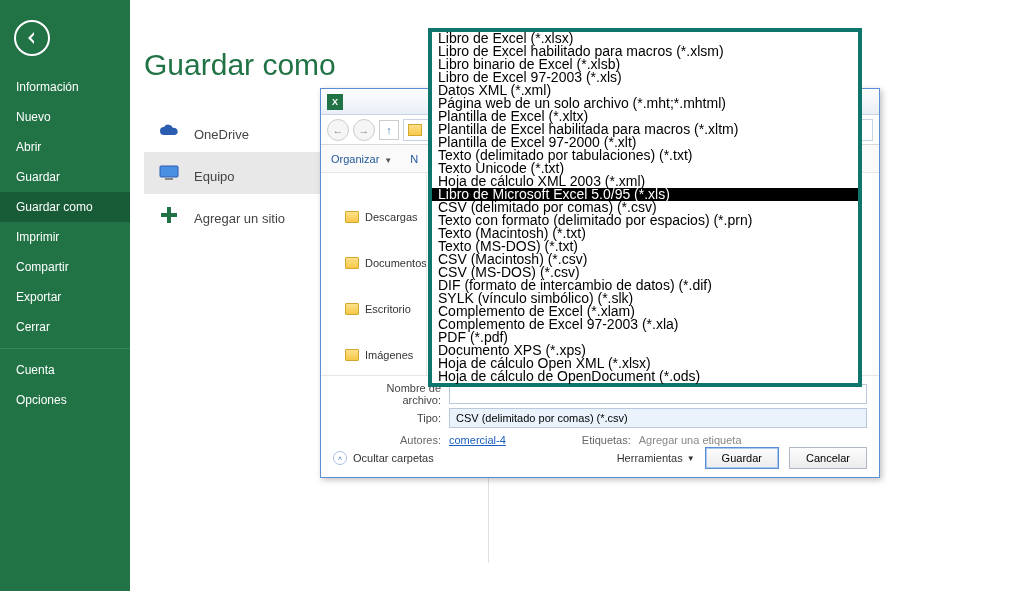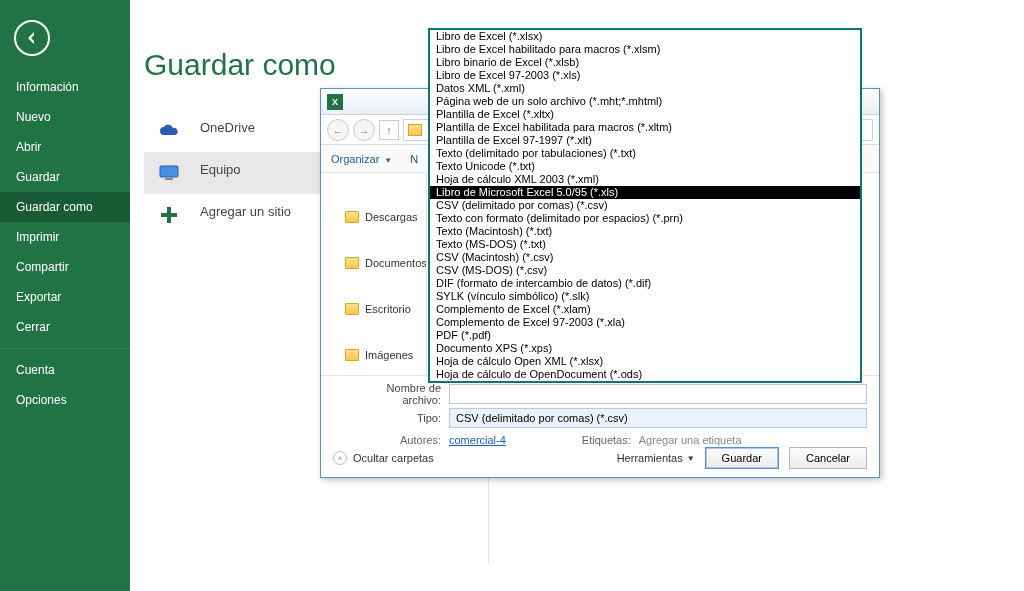--- a/index.html
+++ b/index.html
@@ -13,21 +13,21 @@
 .back-btn { width: 36px; height: 36px; border: 2px solid #fff; border-radius: 50%; margin: 4px 0 16px 14px; display: flex; align-items: center; justify-content: center; cursor: pointer; }
 .back-btn svg { width: 16px; height: 16px; fill: #fff; }
 .bs-item { padding: 8px 16px; cursor: pointer; }
 .bs-item.selected { background: #185c37; }
 .bs-sep { height: 1px; background: #2f8a5a; margin: 6px 0; }
 
 
 .backstage-main { position: absolute; left: 130px; top: 0; right: 0; bottom: 0; background: #fff; }
 .page-title { font-size: 30px; font-weight: 300; color: #217346; margin: 48px 0 28px 14px; }
 .location-list { margin-left: 14px; }
-.loc-item { display: flex; align-items: flex-start; gap: 20px; padding: 10px 14px; width: 210px; cursor: pointer; font-size: 13px; color: #444; }
+.loc-item { display: flex; align-items: flex-end; gap: 14px; padding: 10px 14px; width: 210px; cursor: pointer; font-size: 13px; color: #444; }
 .loc-item.selected { background: #e8e8e8; }
 .loc-icon { width: 22px; height: 22px; display: flex; align-items: center; justify-content: center; }
 .divider-v { position: absolute; left: 358px; top: 28px; bottom: 28px; width: 1px; background: #e0e0e0; }
 
 
 .save-dialog { position: absolute; left: 320px; top: 88px; width: 560px; height: 390px; background: #fff; border: 1px solid #5a8fd6; box-shadow: 2px 2px 6px rgba(0,0,0,0.25); font-size: 11px; color: #333; }
 .dlg-titlebar { height: 26px; background: linear-gradient(#fefefe,#e9eff7); border-bottom: 1px solid #c8d2e0; position: relative; }
 .dlg-excel-icon { position: absolute; left: 6px; top: 5px; width: 16px; height: 16px; background: #217346; color: #fff; font-size: 9px; font-weight: bold; text-align: center; line-height: 16px; }
 .dlg-navbar { height: 30px; border-bottom: 1px solid #dadada; display: flex; align-items: center; padding: 0 6px; gap: 4px; }
 .nav-btn { width: 22px; height: 22px; border: 1px solid #ccc; border-radius: 50%; background: #f5f5f5; display: flex; align-items: center; justify-content: center; color: #888; cursor: pointer; font-size: 11px; }
@@ -54,21 +54,21 @@
 .meta-gray { color: #888; font-size: 11px; cursor: pointer; }
 
 .dlg-footer { position: absolute; bottom: 8px; left: 0; right: 0; display: flex; align-items: center; padding: 0 12px; gap: 10px; font-size: 11px; }
 .hide-folders { display: flex; align-items: center; gap: 6px; cursor: pointer; color: #333; }
 .hide-folders .chev { width: 14px; height: 14px; border: 1px solid #aac0e2; border-radius: 50%; display: flex; align-items: center; justify-content: center; font-size: 7px; color: #4a76ba; }
 .win-btn { height: 22px; padding: 0 16px; border: 1px solid #b0b8c4; background: linear-gradient(#fcfcfc,#ececec); cursor: pointer; font-size: 11px; }
 .win-btn.def { border-color: #5a8fd6; box-shadow: 0 0 0 1px #a9c8ef inset; }
 .tools { display: flex; align-items: center; gap: 4px; }
 
 
-.type-dropdown { position: absolute; left: 428px; top: 28px; width: 434px; background: #fff; border: 2px solid #0f766e; z-index: 50; font-size: 11px; line-height: 13px; }
+.type-dropdown { position: absolute; left: 428px; top: 28px; width: 434px; background: #fff; border: 4px solid #0f766e; z-index: 50; font-size: 14px; line-height: 13px; }
 .type-dropdown .opt { padding: 0 6px; cursor: pointer; white-space: nowrap; }
 .type-dropdown .opt.hl { background: #000000; color: #fff; }
 
 </style>
 </head>
 <body>
 
 <div class="app-titlebar">exportProducts (1).csv - Microsoft Excel</div>
 
 <div class="backstage-sidebar">
@@ -231,21 +231,21 @@
 
 <div class="type-dropdown" id="type-dropdown">
     <div class="opt">Libro de Excel (*.xlsx)</div>
     <div class="opt">Libro de Excel habilitado para macros (*.xlsm)</div>
     <div class="opt">Libro binario de Excel (*.xlsb)</div>
     <div class="opt">Libro de Excel 97-2003 (*.xls)</div>
     <div class="opt">Datos XML (*.xml)</div>
     <div class="opt">Página web de un solo archivo (*.mht;*.mhtml)</div>
     <div class="opt">Plantilla de Excel (*.xltx)</div>
     <div class="opt">Plantilla de Excel habilitada para macros (*.xltm)</div>
-    <div class="opt">Plantilla de Excel 97-1997 (*.xlt)</div>
+    <div class="opt">Plantilla de Excel 97-2000 (*.xlt)</div>
     <div class="opt">Texto (delimitado por tabulaciones) (*.txt)</div>
     <div class="opt">Texto Unicode (*.txt)</div>
     <div class="opt">Hoja de cálculo XML 2003 (*.xml)</div>
     <div class="opt hl">Libro de Microsoft Excel 5.0/95 (*.xls)</div>
     <div class="opt">CSV (delimitado por comas) (*.csv)</div>
     <div class="opt">Texto con formato (delimitado por espacios) (*.prn)</div>
     <div class="opt">Texto (Macintosh) (*.txt)</div>
     <div class="opt">Texto (MS-DOS) (*.txt)</div>
     <div class="opt">CSV (Macintosh) (*.csv)</div>
     <div class="opt">CSV (MS-DOS) (*.csv)</div>

